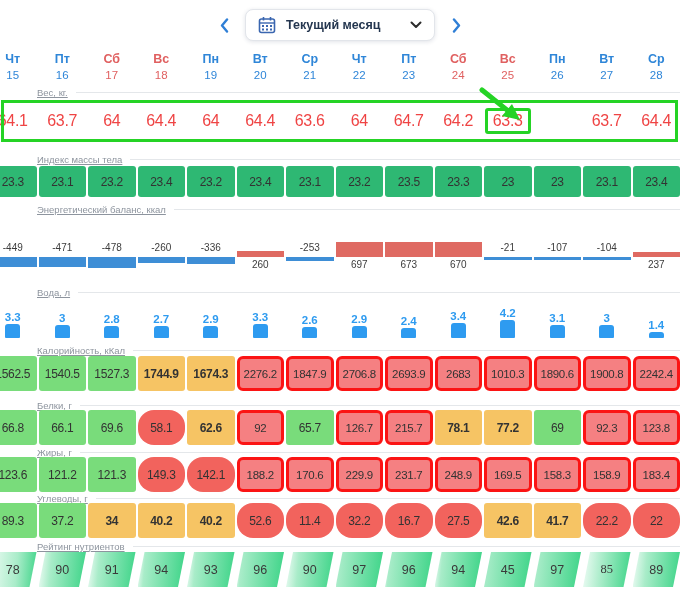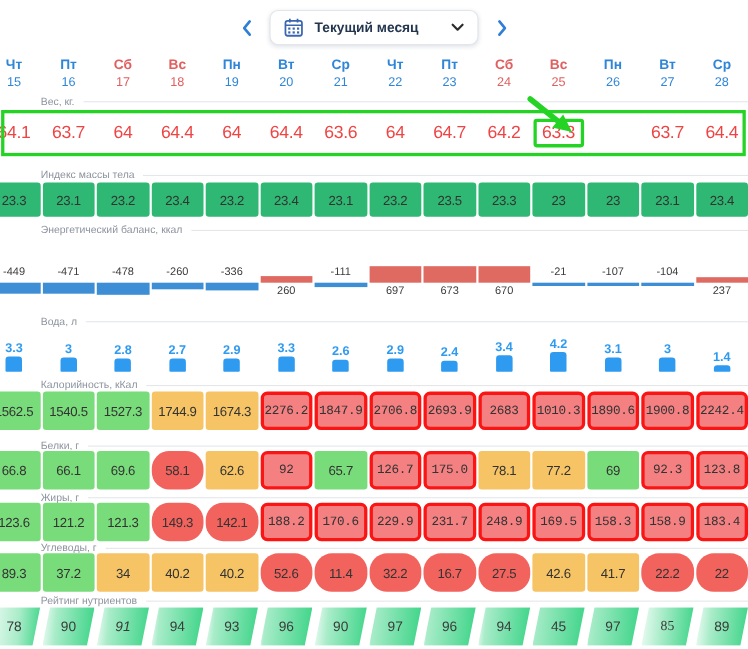--- a/index.html
+++ b/index.html
@@ -21,31 +21,31 @@
   
   .grid{position:absolute;left:-12px;width:693px;display:grid;grid-template-columns:repeat(14,1fr);}
   .days{top:52px;height:34px;}
   .day{display:flex;flex-direction:column;align-items:center;gap:3px;}
   .day .dname{font-size:12.5px;font-weight:bold;color:var(--weekday);}
   .day .dnum{font-size:11.5px;color:var(--weekday);}
   .day.we .dname,.day.we .dnum{color:var(--weekend);}
 
   
   .sec-label{position:absolute;left:0;width:680px;height:13px;display:flex;align-items:center;}
-  .sec-label .txt{margin-left:37px;font-size:9.5px;color:#8d949e;white-space:nowrap;}
+  .sec-label .txt{margin-left:37px;font-size:9.5px;color:#8d949e;white-space:nowrap;text-decoration:underline;}
   .sec-label .rule{flex:1;border-top:1px solid #e4e7ea;margin-left:8px;}
 
   
   .cell{display:flex;align-items:center;justify-content:center;margin:0 1px;
         border-radius:3px;font-size:12px;color:#333;letter-spacing:-0.3px;overflow:hidden;}
   .cell.g{background:var(--green_cell);}
-  .cell.o{background:var(--orange_cell);}
+  .cell.o{background:var(--orange_cell);font-weight:bold;}
   .cell.r{background:var(--red_cell);border-radius:16px;}
   .cell.a{background:var(--alert_fill);border:3px solid var(--alert_border);
-          border-radius:6px;font-size:11.5px;font-family:Liberation Mono, monospace;}
+          border-radius:6px;font-size:11.5px;}
   .cell.bmi{background:var(--bmi_green);}
   .cell.plain{background:transparent;}
 
   .gw{top:100px;height:42px;}           
   .gb{top:166px;height:31px;}           
   .gc{top:356px;height:35px;}           
   .gp{top:410px;height:35px;}           
   .gf{top:457px;height:35px;}           
   .gu{top:503px;height:35px;}           
   .gr{top:552px;height:35px;}           
@@ -293,21 +293,21 @@
       <div class="ecol">
         <div class="ebar neg" style="height: 7.46667px;"></div>
         <div class="elab neg">-336</div>
       </div>
       <div class="ecol">
         <div class="ebar pos" style="height: 5.77778px; top: 39.2222px;"></div>
         <div class="elab pos">260</div>
       </div>
       <div class="ecol">
         <div class="ebar neg" style="height: 3.73333px;"></div>
-        <div class="elab neg">-111</div>
+        <div class="elab neg">-253</div>
       </div>
       <div class="ecol">
         <div class="ebar pos" style="height: 15.4889px; top: 29.5111px;"></div>
         <div class="elab pos">697</div>
       </div>
       <div class="ecol">
         <div class="ebar pos" style="height: 14.9556px; top: 30.0444px;"></div>
         <div class="elab pos">673</div>
       </div>
       <div class="ecol">
@@ -407,21 +407,21 @@
     </div>
   <div class="grid gp">
       <div class="cell g">66.8</div>
       <div class="cell g">66.1</div>
       <div class="cell g">69.6</div>
       <div class="cell r">58.1</div>
       <div class="cell o">62.6</div>
       <div class="cell a">92</div>
       <div class="cell g">65.7</div>
       <div class="cell a">126.7</div>
-      <div class="cell a">175.0</div>
+      <div class="cell a">215.7</div>
       <div class="cell o">78.1</div>
       <div class="cell o">77.2</div>
       <div class="cell g">69</div>
       <div class="cell a">92.3</div>
       <div class="cell a">123.8</div>
     </div>
   <div class="grid gf">
       <div class="cell g">123.6</div>
       <div class="cell g">121.2</div>
       <div class="cell g">121.3</div>
@@ -449,21 +449,21 @@
       <div class="cell r">16.7</div>
       <div class="cell r">27.5</div>
       <div class="cell o">42.6</div>
       <div class="cell o">41.7</div>
       <div class="cell r">22.2</div>
       <div class="cell r">22</div>
     </div>
   <div class="grid gr">
       <div class="rcell" style="background: linear-gradient(95deg, rgb(240, 252, 246) 0%, rgb(169, 236, 201) 57.2%, rgb(60, 212, 135) 100%);">78</div>
       <div class="rcell" style="background: linear-gradient(95deg, rgb(240, 252, 246) 0%, rgb(169, 236, 201) 26%, rgb(60, 212, 135) 100%);">90</div>
-      <div class="rcell" style="background: linear-gradient(95deg, rgb(240, 252, 246) 0%, rgb(169, 236, 201) 23.4%, rgb(60, 212, 135) 100%); font-style: italic;">91</div>
+      <div class="rcell" style="background: linear-gradient(95deg, rgb(240, 252, 246) 0%, rgb(169, 236, 201) 23.4%, rgb(60, 212, 135) 100%);">91</div>
       <div class="rcell" style="background: linear-gradient(95deg, rgb(240, 252, 246) 0%, rgb(169, 236, 201) 15.6%, rgb(60, 212, 135) 100%);">94</div>
       <div class="rcell" style="background: linear-gradient(95deg, rgb(240, 252, 246) 0%, rgb(169, 236, 201) 18.2%, rgb(60, 212, 135) 100%);">93</div>
       <div class="rcell" style="background: linear-gradient(95deg, rgb(240, 252, 246) 0%, rgb(169, 236, 201) 10.4%, rgb(60, 212, 135) 100%);">96</div>
       <div class="rcell" style="background: linear-gradient(95deg, rgb(240, 252, 246) 0%, rgb(169, 236, 201) 26%, rgb(60, 212, 135) 100%);">90</div>
       <div class="rcell" style="background: linear-gradient(95deg, rgb(240, 252, 246) 0%, rgb(169, 236, 201) 7.8%, rgb(60, 212, 135) 100%);">97</div>
       <div class="rcell" style="background: linear-gradient(95deg, rgb(240, 252, 246) 0%, rgb(169, 236, 201) 10.4%, rgb(60, 212, 135) 100%);">96</div>
       <div class="rcell" style="background: linear-gradient(95deg, rgb(240, 252, 246) 0%, rgb(169, 236, 201) 15.6%, rgb(60, 212, 135) 100%);">94</div>
       <div class="rcell" style="background: linear-gradient(95deg, rgb(240, 252, 246) 0%, rgb(169, 236, 201) 5.2%, rgb(60, 212, 135) 100%);">45</div>
       <div class="rcell" style="background: linear-gradient(95deg, rgb(240, 252, 246) 0%, rgb(169, 236, 201) 7.8%, rgb(60, 212, 135) 100%);">97</div>
       <div class="rcell" style="background: linear-gradient(95deg, rgb(240, 252, 246) 0%, rgb(169, 236, 201) 39%, rgb(60, 212, 135) 100%); font-family: Liberation Serif, serif;">85</div>

